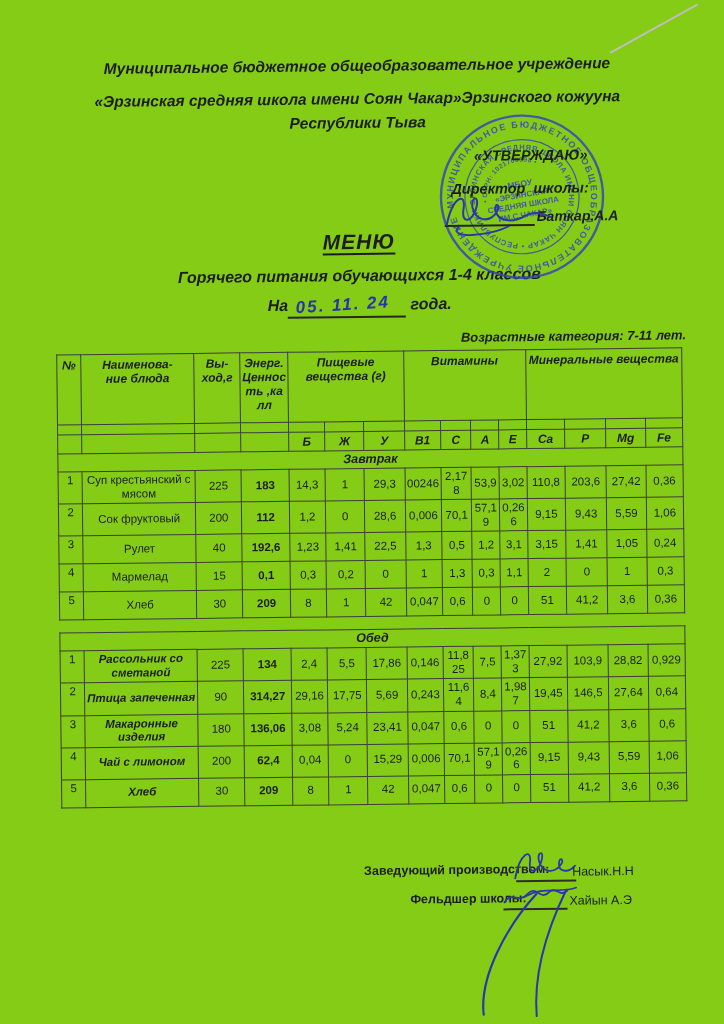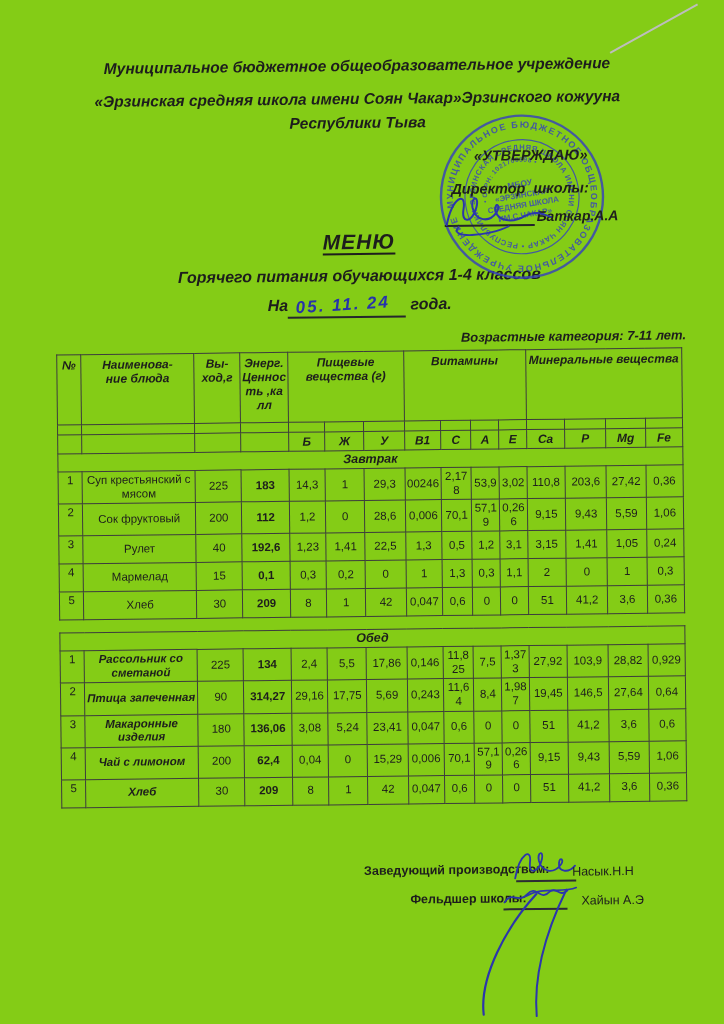--- a/index.html
+++ b/index.html
@@ -411,21 +411,21 @@
       <svg class="sig" style="left:506px; top:846px;" width="68" height="44" viewBox="0 0 68 44">
         <path class="ink" stroke-width="1.8" d="M5,34 C10,8 22,4 20,18 C18,32 29,28 32,15 C34,6 27,8 29,17 C32,28 43,30 50,22 C55,16 50,12 49,19 C48,28 58,30 65,22"></path>
       </svg>
       <div class="f-name" style="left:568px; top:867px;">Насык.Н.Н</div>
 
       <div class="f-label" style="left:406px; top:893px;">Фельдшер школы:</div>
       <div class="f-line" style="left:499px; top:910px; width:64px;"></div>
       <svg class="sig" style="left:496px; top:882px;" width="70" height="30" viewBox="0 0 70 30">
         <path class="ink" stroke-width="1.8" d="M4,22 C12,10 18,24 27,14 C36,4 40,22 49,12 C56,6 59,18 67,11"></path>
       </svg>
-      <div class="f-name" style="left:565px; top:896px;margin-left:12px;">Хайын А.Э</div>
+      <div class="f-name" style="left:565px; top:896px;">Хайын А.Э</div>
 
       <svg class="sig" style="left:430px; top:886px;" width="170" height="136" viewBox="0 0 170 136">
         <path class="ink" stroke-width="2.2" d="M102,10 C72,42 44,92 48,130"></path>
         <path class="ink" stroke-width="2" d="M132,6 C112,46 98,90 101,132"></path>
         <path class="ink" stroke-width="1.6" d="M92,12 C108,2 128,10 142,4"></path>
       </svg>
     </div>
 
   </div>
 </div>

